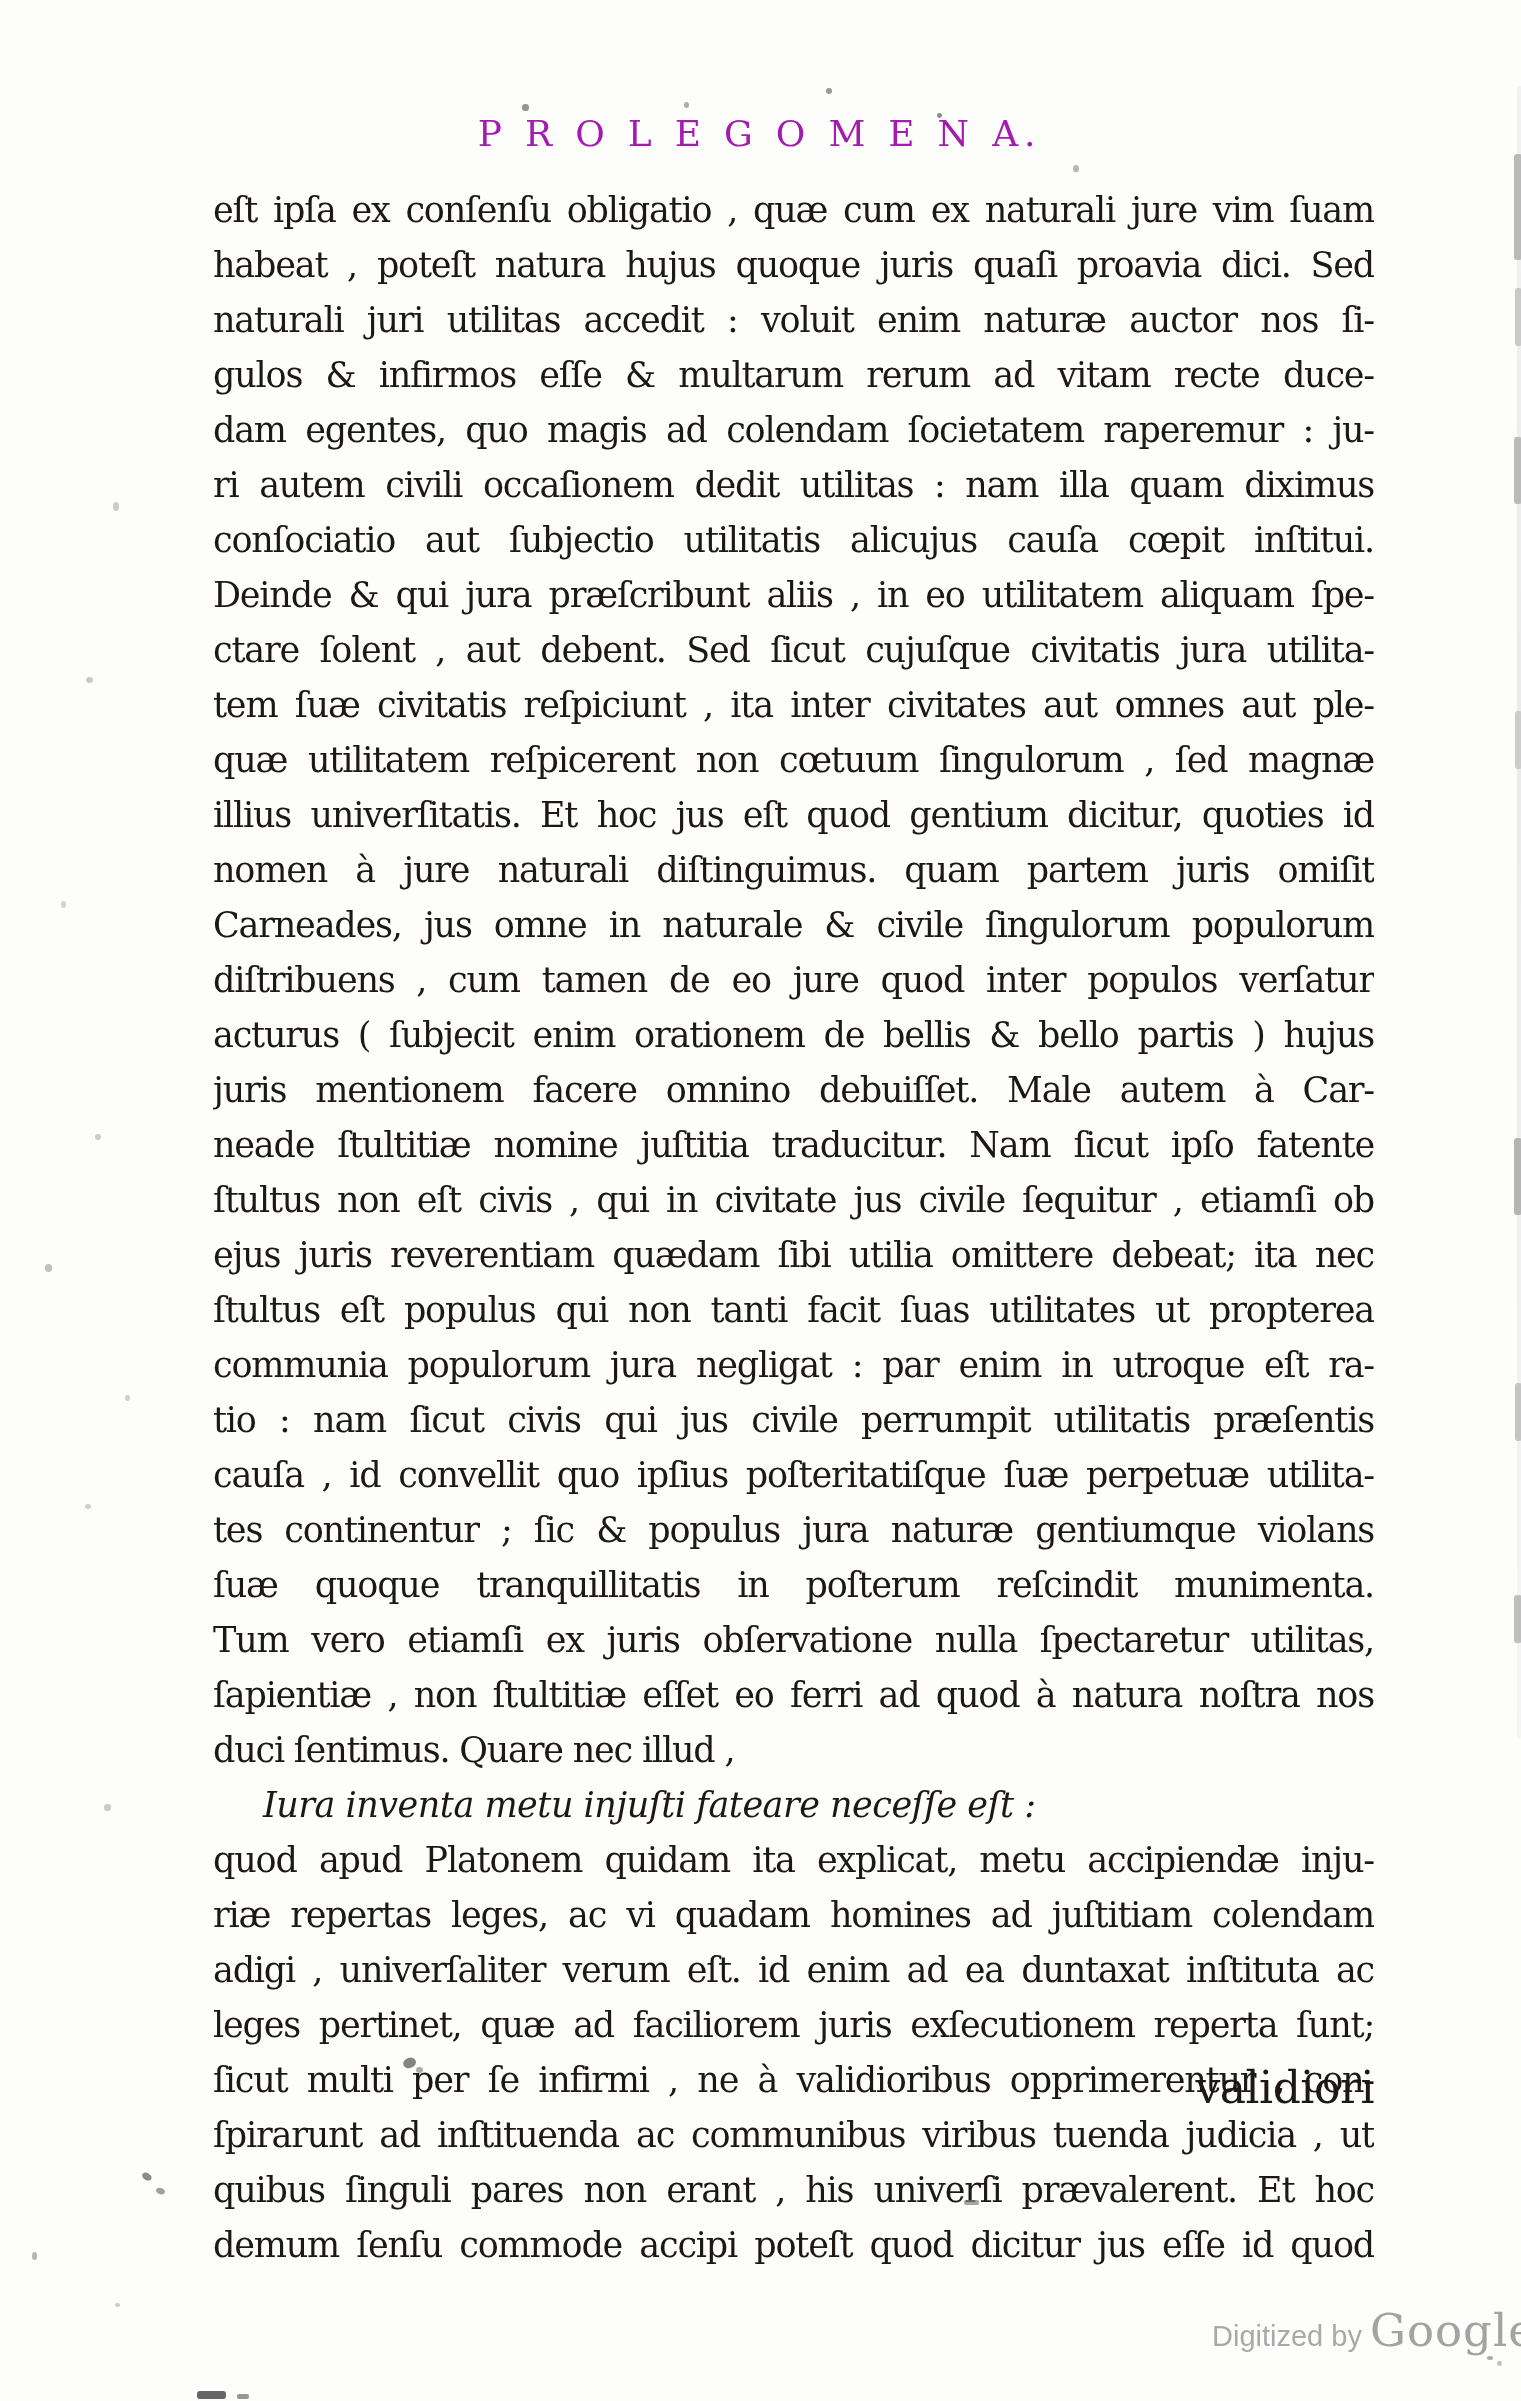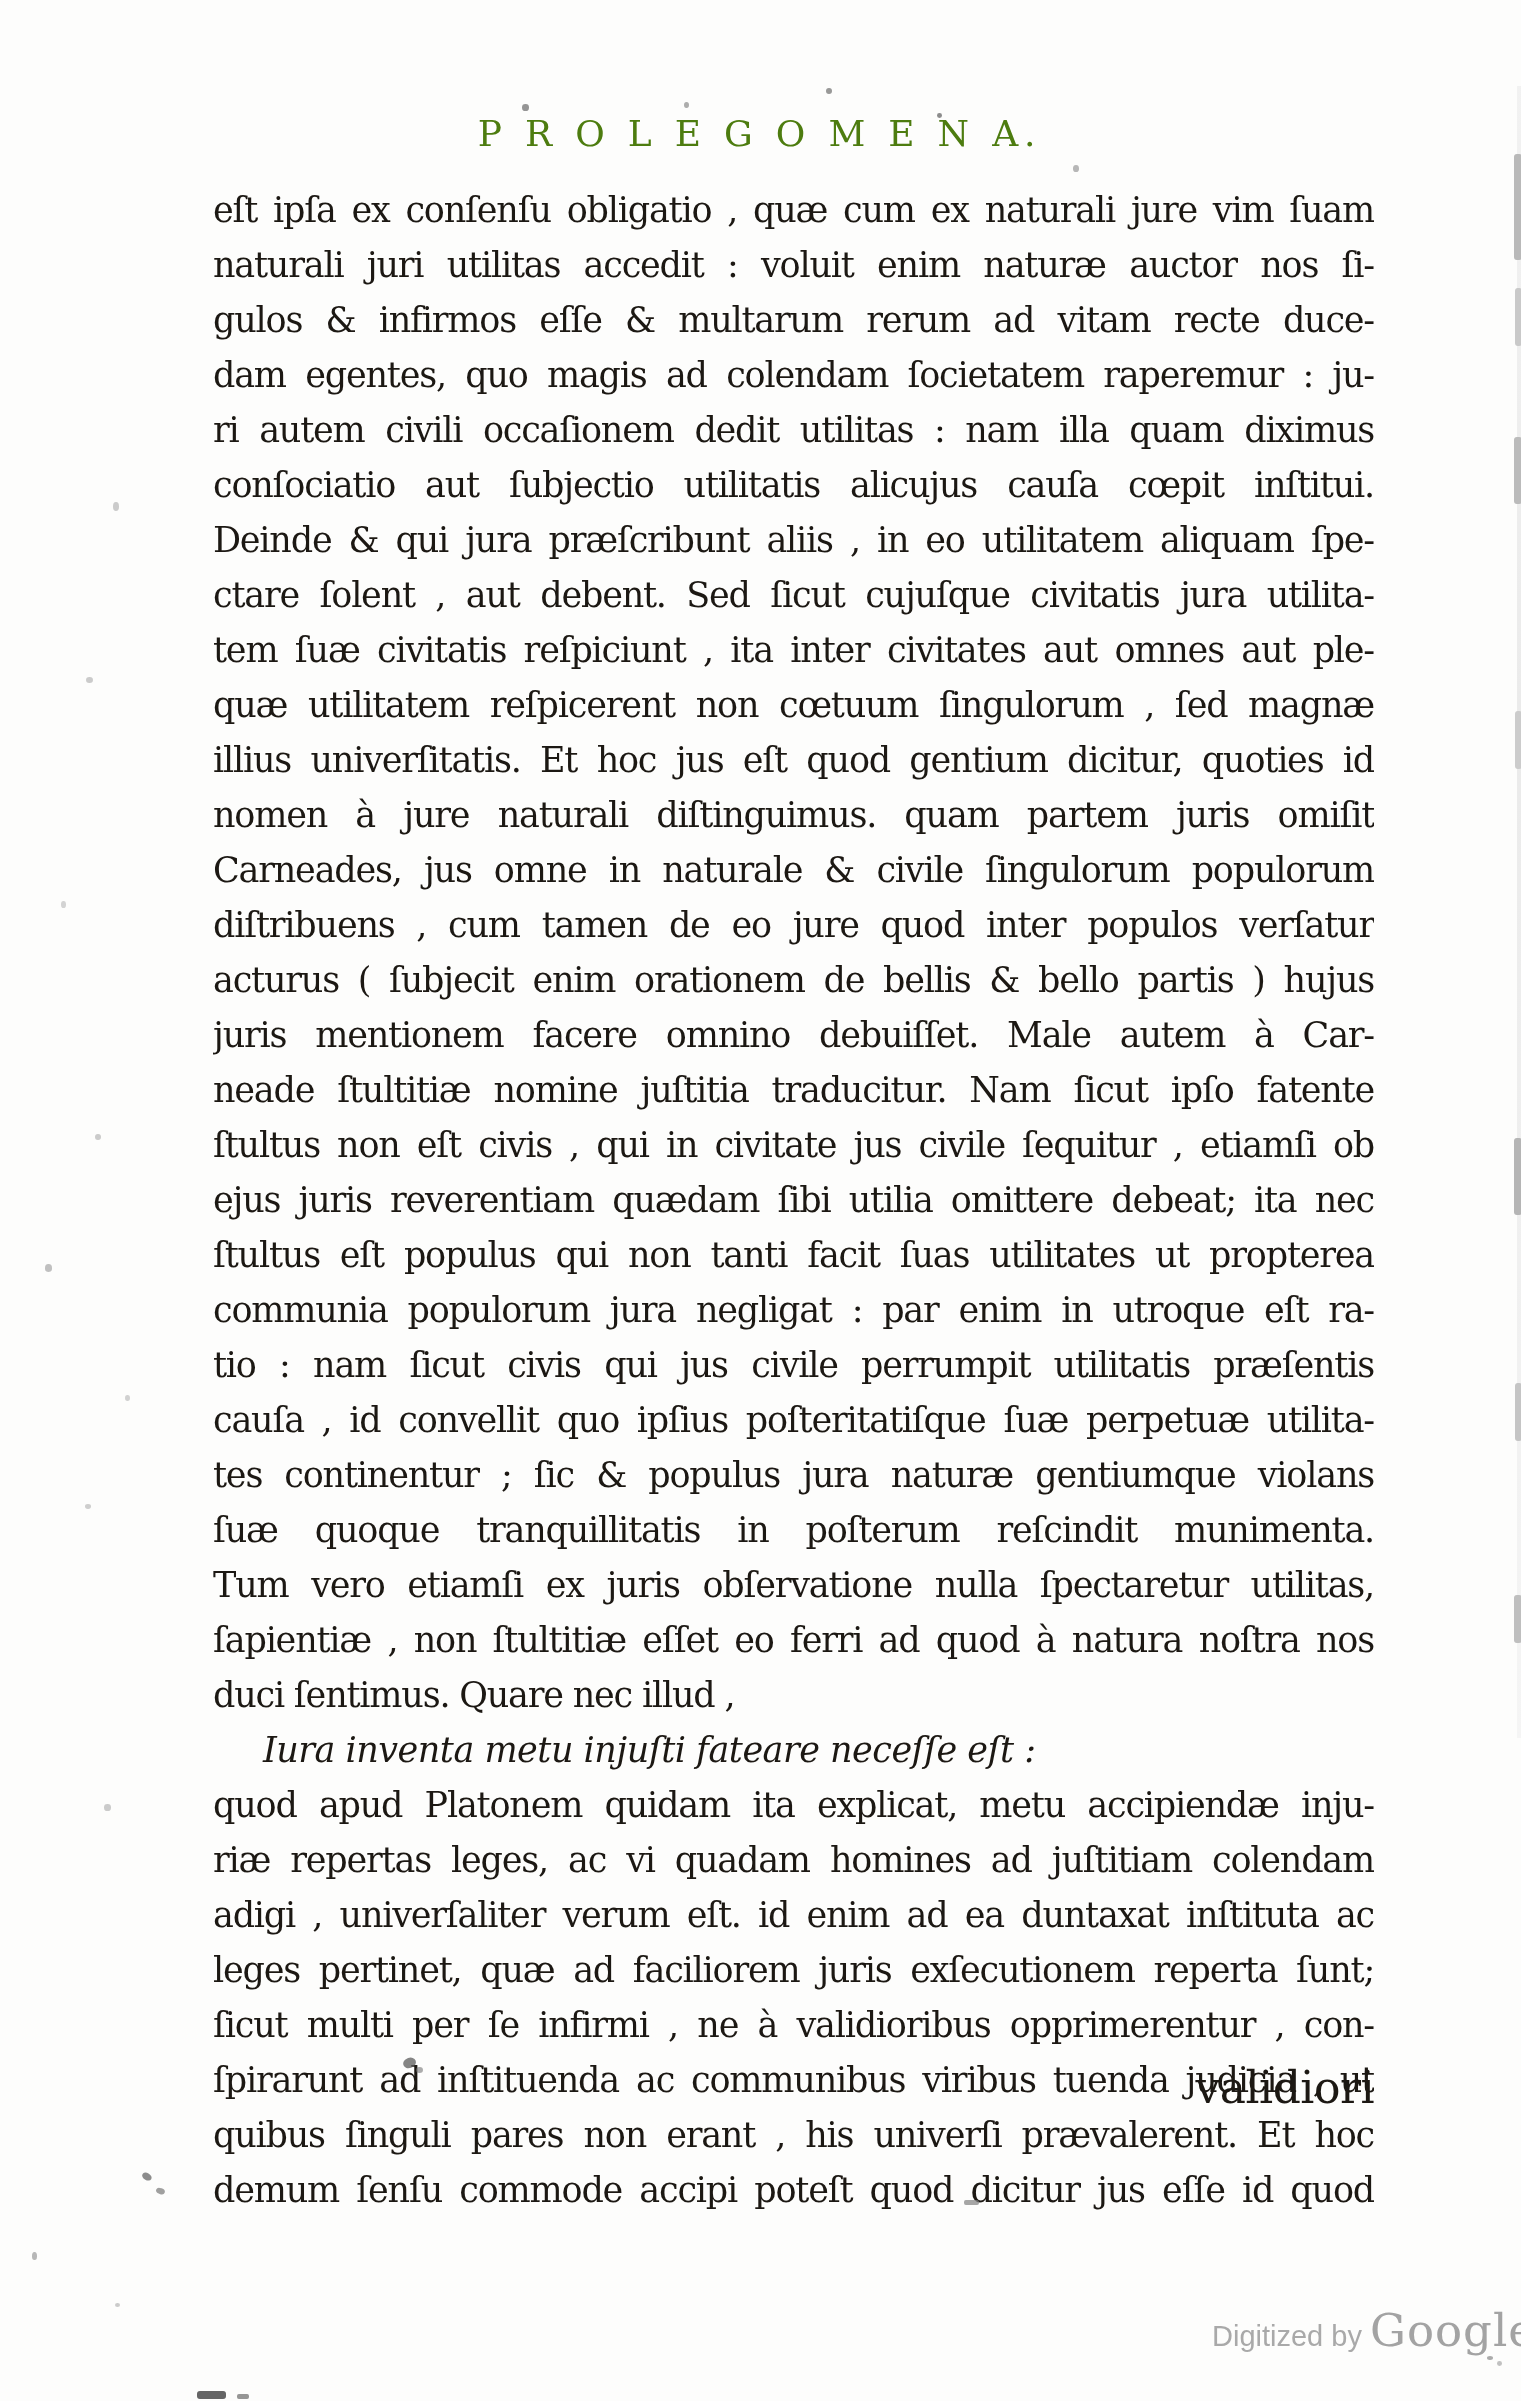--- a/index.html
+++ b/index.html
@@ -15,21 +15,21 @@
     font-family: "DejaVu Serif", "Liberation Serif", serif;
     color: #1c1813;
   }
   .title {
     position: absolute;
     top: 113px; left: 452px; width: 615px;
     text-align: center;
     font-size: 36px;
     letter-spacing: 5.8px;
     white-space: nowrap;
-    color: #4d7c0f;
+    color: #a21caf;
   }
   .textblock {
     position: absolute;
     top: 179px; left: 213px; width: 1161px;
     font-size: 35px;
     line-height: 48px;
     letter-spacing: -1.2px;
   }
   .line {
     height: 48px;
@@ -81,20 +81,21 @@
 </style>
 </head>
 <body>
 
 <div class="page">
 
   <div class="title">P R O L E G O M E N A.</div>
 
   <div class="textblock">
     <div class="line">eſt ipſa ex conſenſu obligatio , quæ cum ex naturali jure vim ſuam</div>
+    <div class="line">habeat , poteſt natura hujus quoque juris quaſi proavia dici. Sed</div>
     <div class="line">naturali juri utilitas accedit : voluit enim naturæ auctor nos ſi-</div>
     <div class="line">gulos &amp; infirmos eſſe &amp; multarum rerum ad vitam recte duce-</div>
     <div class="line">dam egentes, quo magis ad colendam ſocietatem raperemur : ju-</div>
     <div class="line">ri autem civili occaſionem dedit utilitas : nam illa quam diximus</div>
     <div class="line">conſociatio aut ſubjectio utilitatis alicujus cauſa cœpit inſtitui.</div>
     <div class="line">Deinde &amp; qui jura præſcribunt aliis , in eo utilitatem aliquam ſpe-</div>
     <div class="line">ctare ſolent , aut debent. Sed ſicut cujuſque civitatis jura utilita-</div>
     <div class="line">tem ſuæ civitatis reſpiciunt , ita inter civitates aut omnes aut ple-</div>
     <div class="line">quæ utilitatem reſpicerent non cœtuum ſingulorum , ſed magnæ</div>
     <div class="line">illius univerſitatis. Et hoc jus eſt quod gentium dicitur, quoties id</div>

